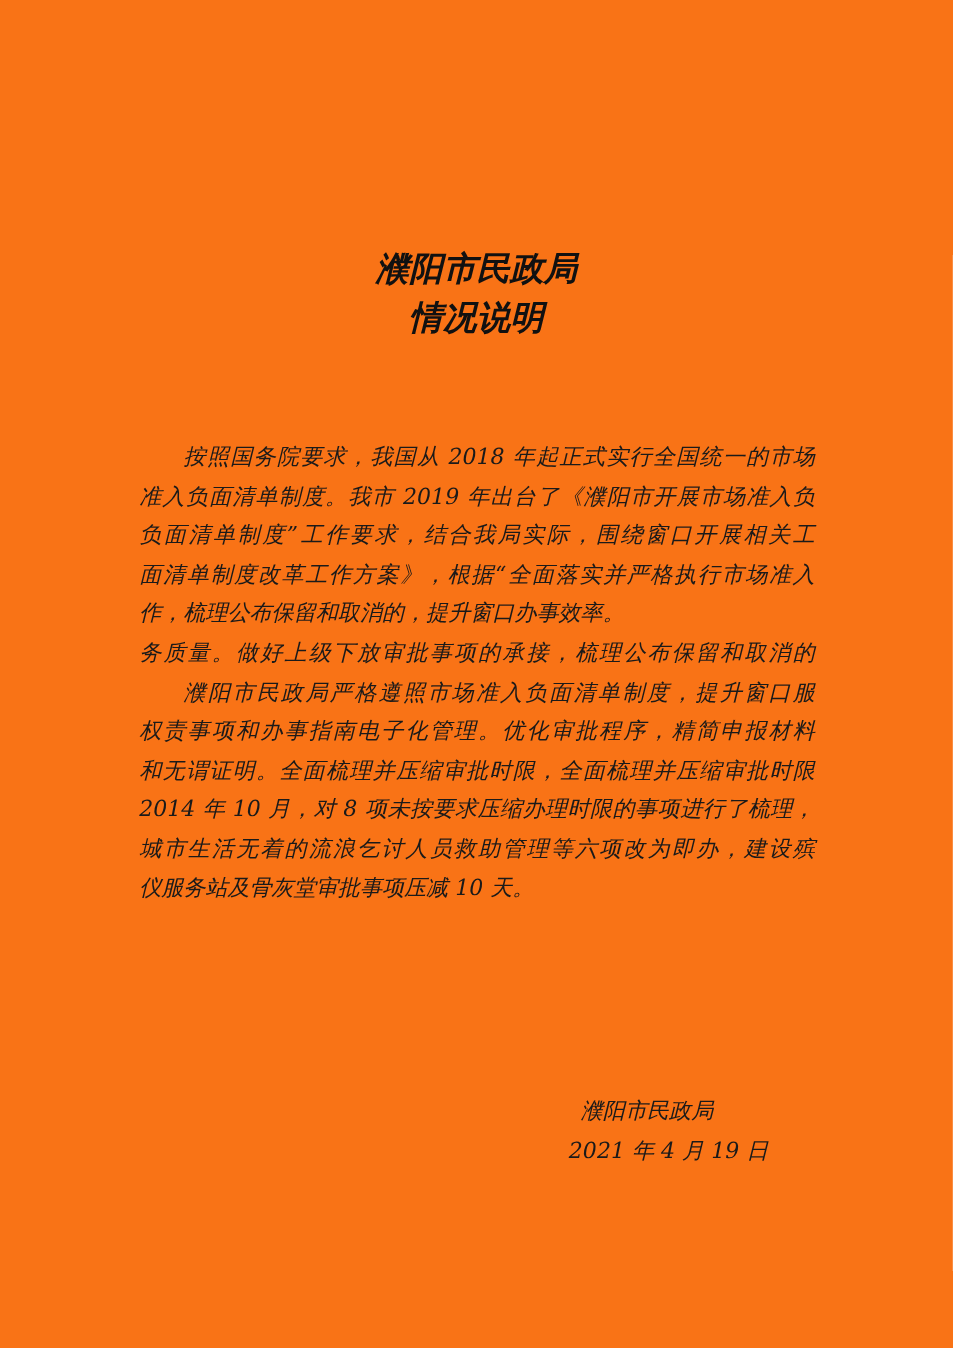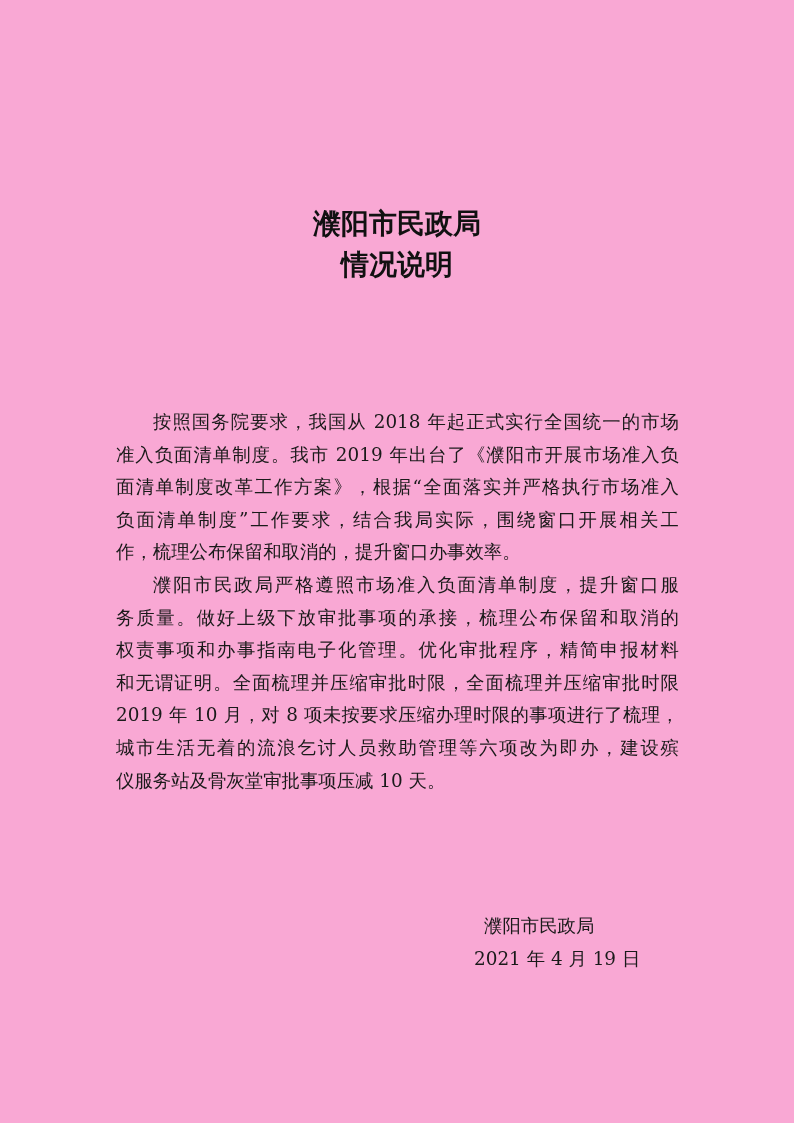--- a/index.html
+++ b/index.html
@@ -12,21 +12,22 @@
       height: 1123px;
       position: relative;
       overflow: hidden;
       color: #111111;
     }
     .page {
       position: absolute;
       left: 0; top: 0;
       width: 794px;
       height: 1123px;
-      background: #f9a8d4;
+      background: #f97316;
+      font-style: italic;
     }
     .title-block {
       position: absolute;
       top: 203px;
       left: 0;
       width: 794px;
       text-align: center;
       font-family: "DejaVu Serif", "Liberation Serif", serif;
       font-weight: bold;
       font-size: 28px;
@@ -42,21 +43,20 @@
       position: absolute;
       top: 366px;
       left: 116px;
       width: 563px;
       font-family: "DejaVu Serif", "Liberation Serif", serif;
       font-size: 18.4px;
       line-height: 32.6px;
       color: #1a1a1a;
       text-align: justify;
       text-align-last: left;
-      margin-top: 40px;
     }
     .body-line {
       display: block;
       white-space: nowrap;
       height: 32.6px;
       text-align-last: justify;
     }
     .body-line.last {
       text-align-last: left;
     }
@@ -90,30 +90,30 @@
 
   <div class="title-block">
     <span class="title-line">濮阳市民政局</span>
     <span class="title-line">情况说明</span>
   </div>
 
   <div class="body-block">
     <div>
       <span class="body-line indent">按照国务院要求，我国从 2018 年起正式实行全国统一的市场</span>
       <span class="body-line">准入负面清单制度。我市 2019 年出台了《濮阳市开展市场准入负</span>
+      <span class="body-line">负面清单制度”工作要求，结合我局实际，围绕窗口开展相关工</span>
       <span class="body-line">面清单制度改革工作方案》，根据“全面落实并严格执行市场准入</span>
-      <span class="body-line">负面清单制度”工作要求，结合我局实际，围绕窗口开展相关工</span>
       <span class="body-line last">作，梳理公布保留和取消的，提升窗口办事效率。</span>
     </div>
     <div>
+      <span class="body-line">务质量。做好上级下放审批事项的承接，梳理公布保留和取消的</span>
       <span class="body-line indent">濮阳市民政局严格遵照市场准入负面清单制度，提升窗口服</span>
-      <span class="body-line">务质量。做好上级下放审批事项的承接，梳理公布保留和取消的</span>
       <span class="body-line">权责事项和办事指南电子化管理。优化审批程序，精简申报材料</span>
       <span class="body-line">和无谓证明。全面梳理并压缩审批时限，全面梳理并压缩审批时限</span>
-      <span class="body-line">2019 年 10 月，对 8 项未按要求压缩办理时限的事项进行了梳理，</span>
+      <span class="body-line">2014 年 10 月，对 8 项未按要求压缩办理时限的事项进行了梳理，</span>
       <span class="body-line">城市生活无着的流浪乞讨人员救助管理等六项改为即办，建设殡</span>
       <span class="body-line last">仪服务站及骨灰堂审批事项压减 10 天。</span>
     </div>
   </div>
 
   <div class="signature sig-org">濮阳市民政局</div>
   <div class="signature sig-date">2021 年 4 月 19 日</div>
 
 </div>
 

